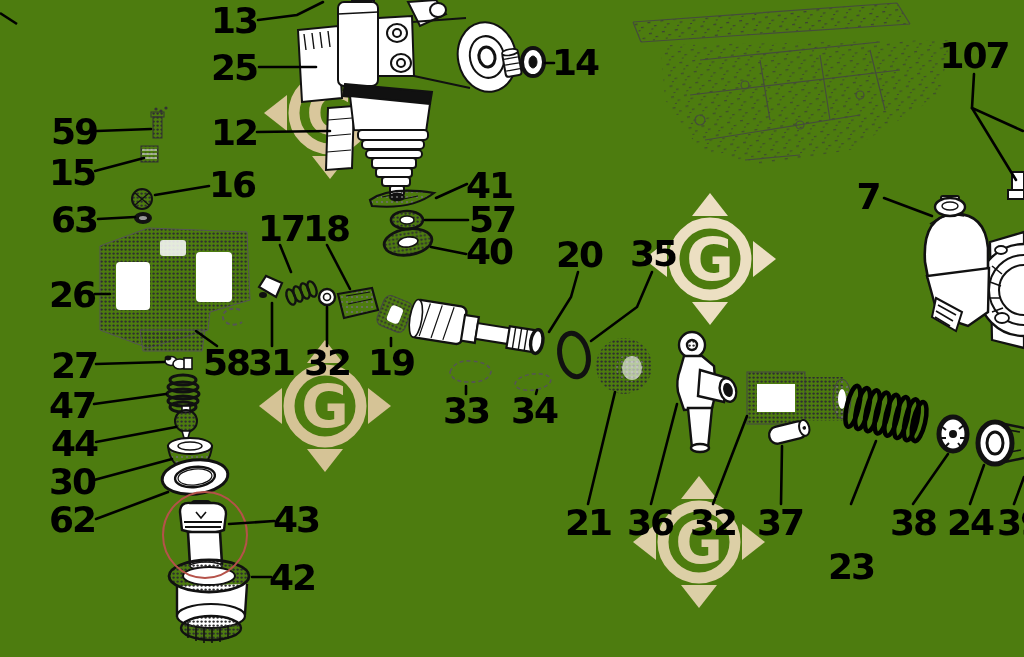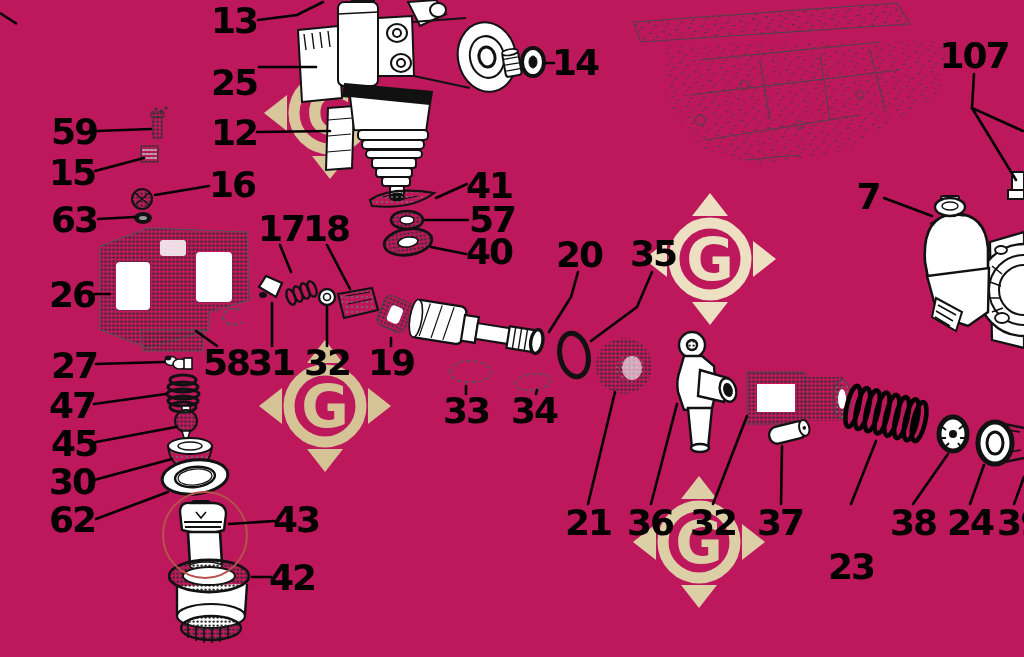--- a/index.html
+++ b/index.html
@@ -1,16 +1,16 @@
 <!DOCTYPE html>
 <html><head>
 <meta charset="utf-8">
 <style>
   html,body{margin:0;padding:0;background:#fff;}
-  #stage{position:relative;width:1024px;height:657px;overflow:hidden;background:#be185d;
+  #stage{position:relative;width:1024px;height:657px;overflow:hidden;background:#4d7c0f;
          font-family:"DejaVu Sans",sans-serif;}
   #stage svg{position:absolute;left:0;top:0;}
   .callout{
     position:absolute;transform:translate(-50%,-50%);
     font-family:"DejaVu Sans",sans-serif;font-weight:bold;font-size:36px;line-height:1;
     letter-spacing:-2px;color:#000;white-space:nowrap;user-select:none;
   }
   .wm-text{font-family:"DejaVu Sans",sans-serif;font-weight:bold;font-size:58px;}
 </style>
 </head>
@@ -356,40 +356,40 @@
       <polyline points="713,504 747,416" fill="none" stroke="#000" stroke-width="2.6" stroke-linecap="round"></polyline>
       <polyline points="781,504 782,446" fill="none" stroke="#000" stroke-width="2.6" stroke-linecap="round"></polyline>
       <polyline points="851,504 876,441" fill="none" stroke="#000" stroke-width="2.6" stroke-linecap="round"></polyline>
       <polyline points="913,504 948,454" fill="none" stroke="#000" stroke-width="2.6" stroke-linecap="round"></polyline>
       <polyline points="970,504 984,465" fill="none" stroke="#000" stroke-width="2.6" stroke-linecap="round"></polyline>
       <polyline points="1014,504 1024,477" fill="none" stroke="#000" stroke-width="2.6" stroke-linecap="round"></polyline>
     </svg>
 
   <div id="labels-layer">
       <div class="callout" style="left: 234px; top: 21px;">13</div>
-      <div class="callout" style="left: 234px; top: 83px;">25</div>
+      <div class="callout" style="left: 234px; top: 68px;">25</div>
       <div class="callout" style="left: 234px; top: 133px;">12</div>
       <div class="callout" style="left: 575px; top: 63px; text-align: center;">14</div>
       <div class="callout" style="left: 974px; top: 56px;">107</div>
       <div class="callout" style="left: 868px; top: 197px;">7</div>
       <div class="callout" style="left: 74px; top: 132px;">59</div>
       <div class="callout" style="left: 72px; top: 173px;">15</div>
       <div class="callout" style="left: 232px; top: 185px;">16</div>
       <div class="callout" style="left: 74px; top: 220px;">63</div>
       <div class="callout" style="left: 72px; top: 295px;">26</div>
       <div class="callout" style="left: 281px; top: 229px;">17</div>
       <div class="callout" style="left: 326px; top: 229px;">18</div>
       <div class="callout" style="left: 489px; top: 186px;">41</div>
       <div class="callout" style="left: 492px; top: 220px;">57</div>
       <div class="callout" style="left: 489px; top: 252px;">40</div>
       <div class="callout" style="left: 579px; top: 255px;">20</div>
       <div class="callout" style="left: 653px; top: 254px;">35</div>
       <div class="callout" style="left: 74px; top: 366px;">27</div>
       <div class="callout" style="left: 72px; top: 406px;">47</div>
-      <div class="callout" style="left: 74px; top: 444px;">45</div>
+      <div class="callout" style="left: 74px; top: 444px;">44</div>
       <div class="callout" style="left: 72px; top: 482px;">30</div>
       <div class="callout" style="left: 72px; top: 520px;">62</div>
       <div class="callout" style="left: 226px; top: 363px;">58</div>
       <div class="callout" style="left: 271px; top: 363px;">31</div>
       <div class="callout" style="left: 327px; top: 363px;">32</div>
       <div class="callout" style="left: 391px; top: 363px;">19</div>
       <div class="callout" style="left: 466px; top: 411px;">33</div>
       <div class="callout" style="left: 534px; top: 411px;">34</div>
       <div class="callout" style="left: 296px; top: 520px;">43</div>
       <div class="callout" style="left: 292px; top: 578px;">42</div>

